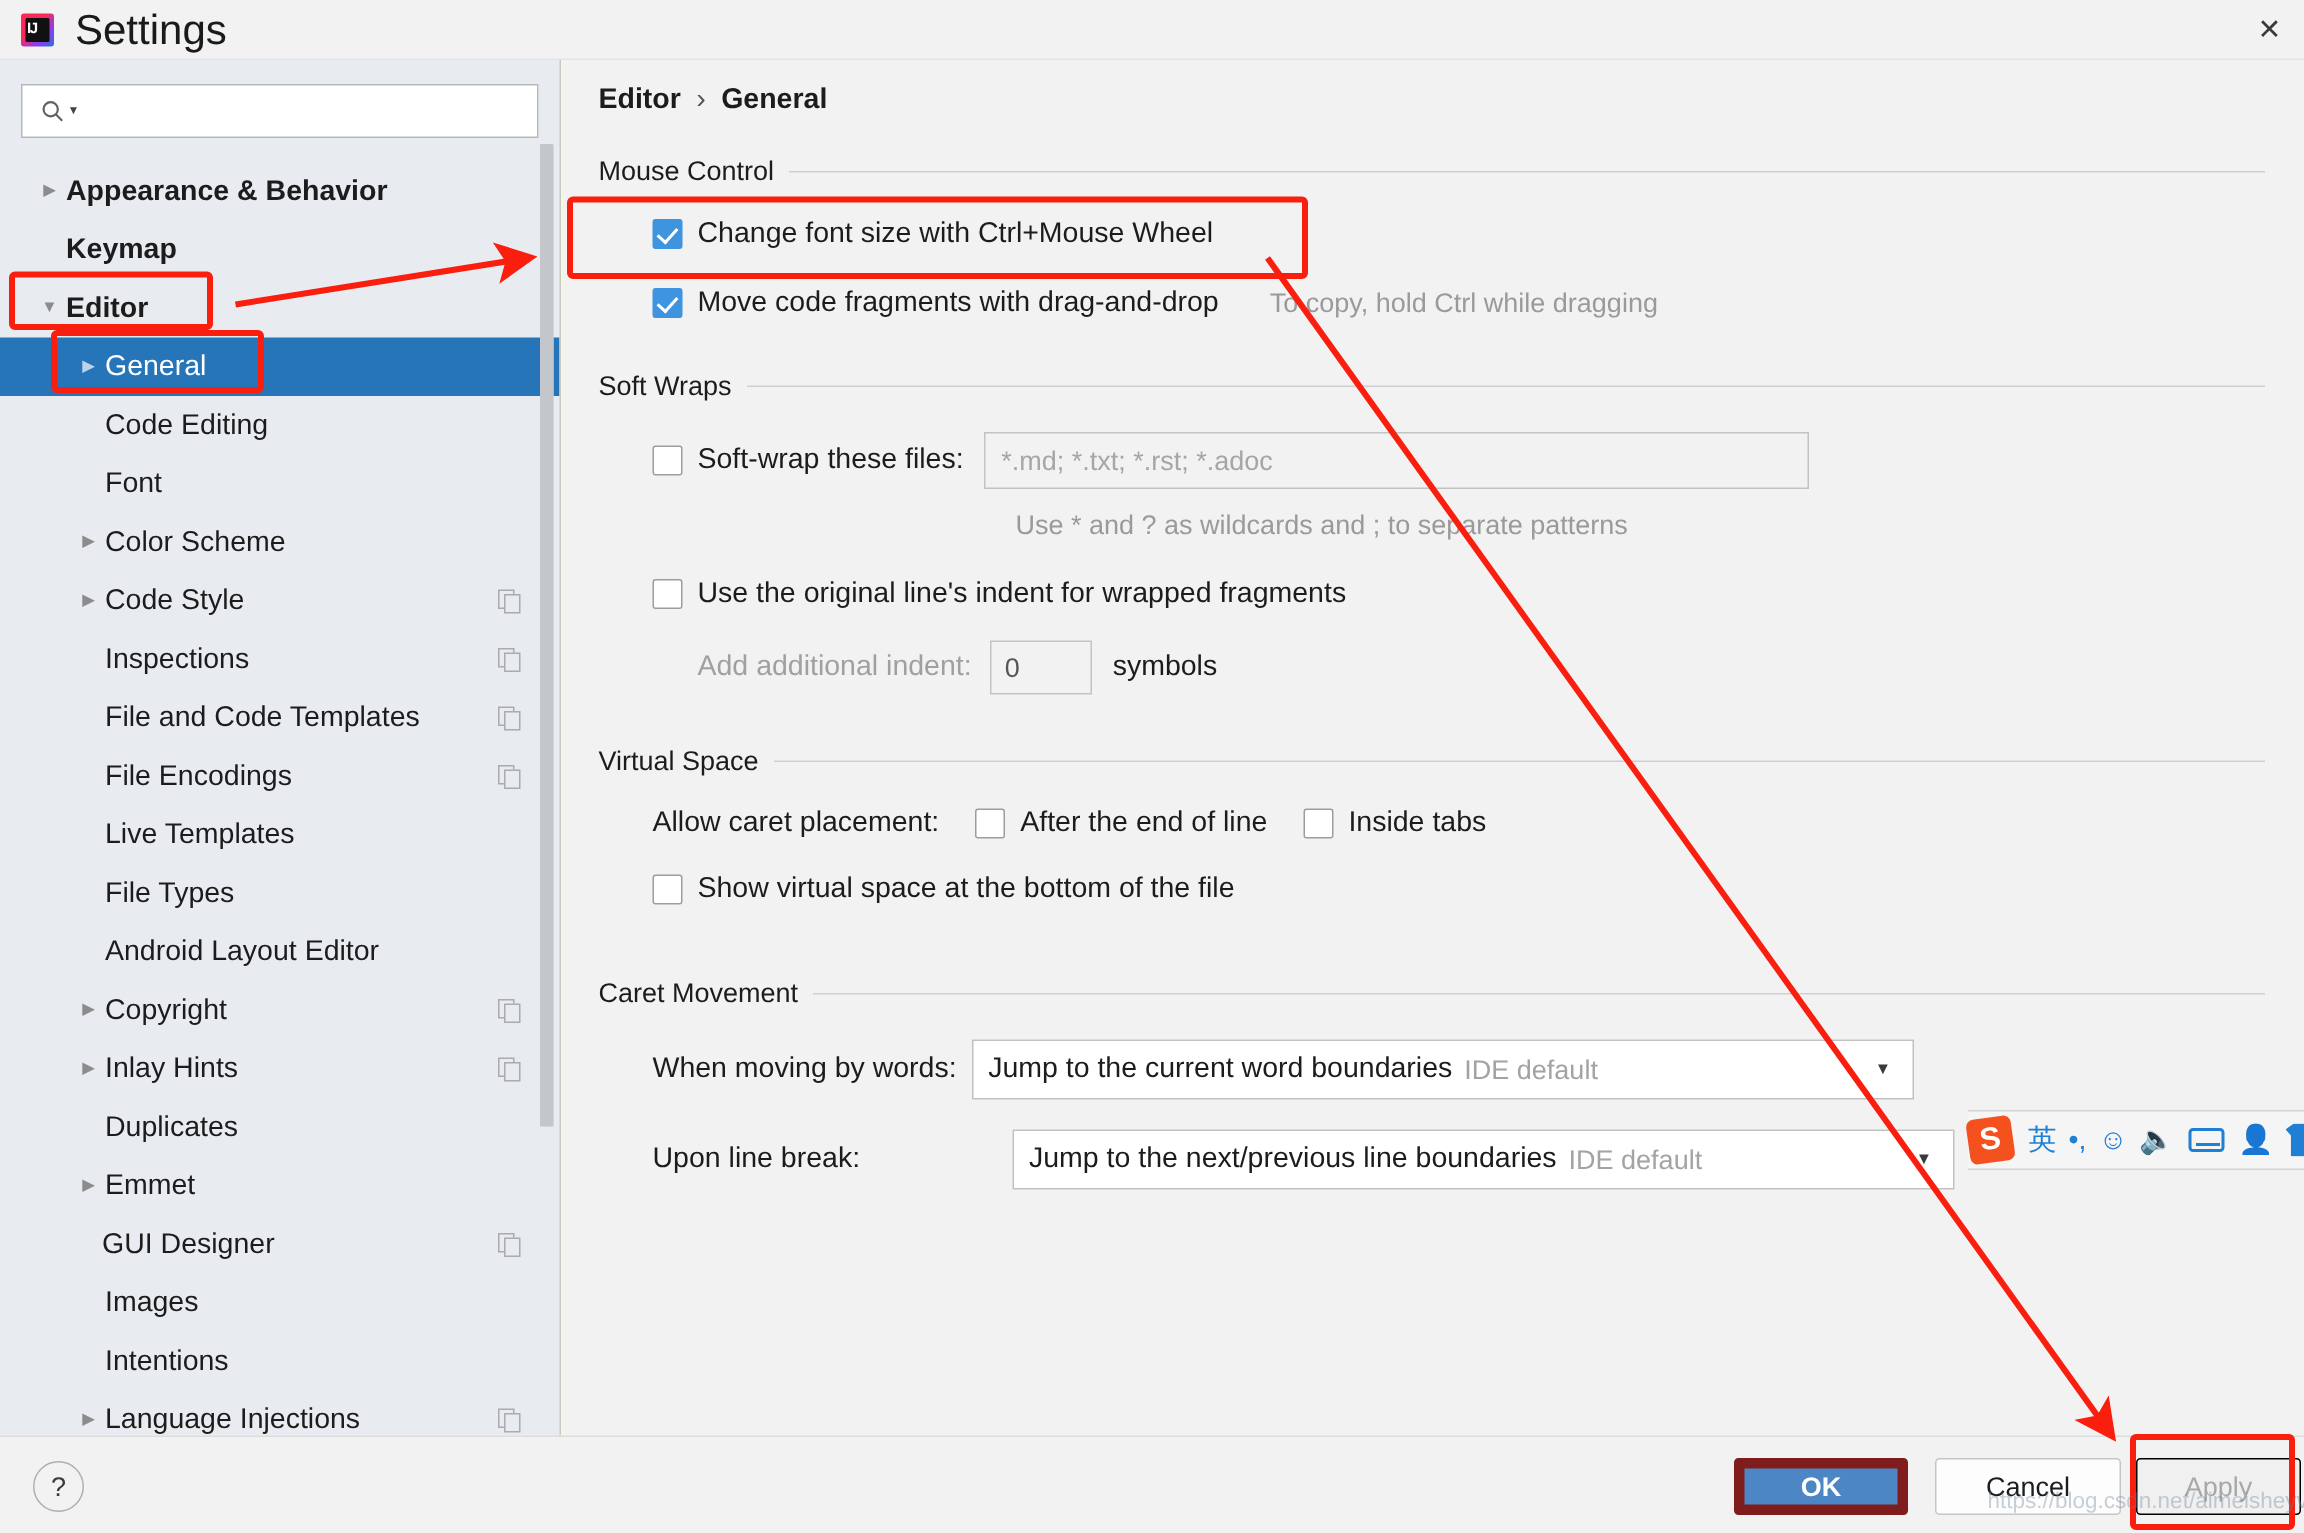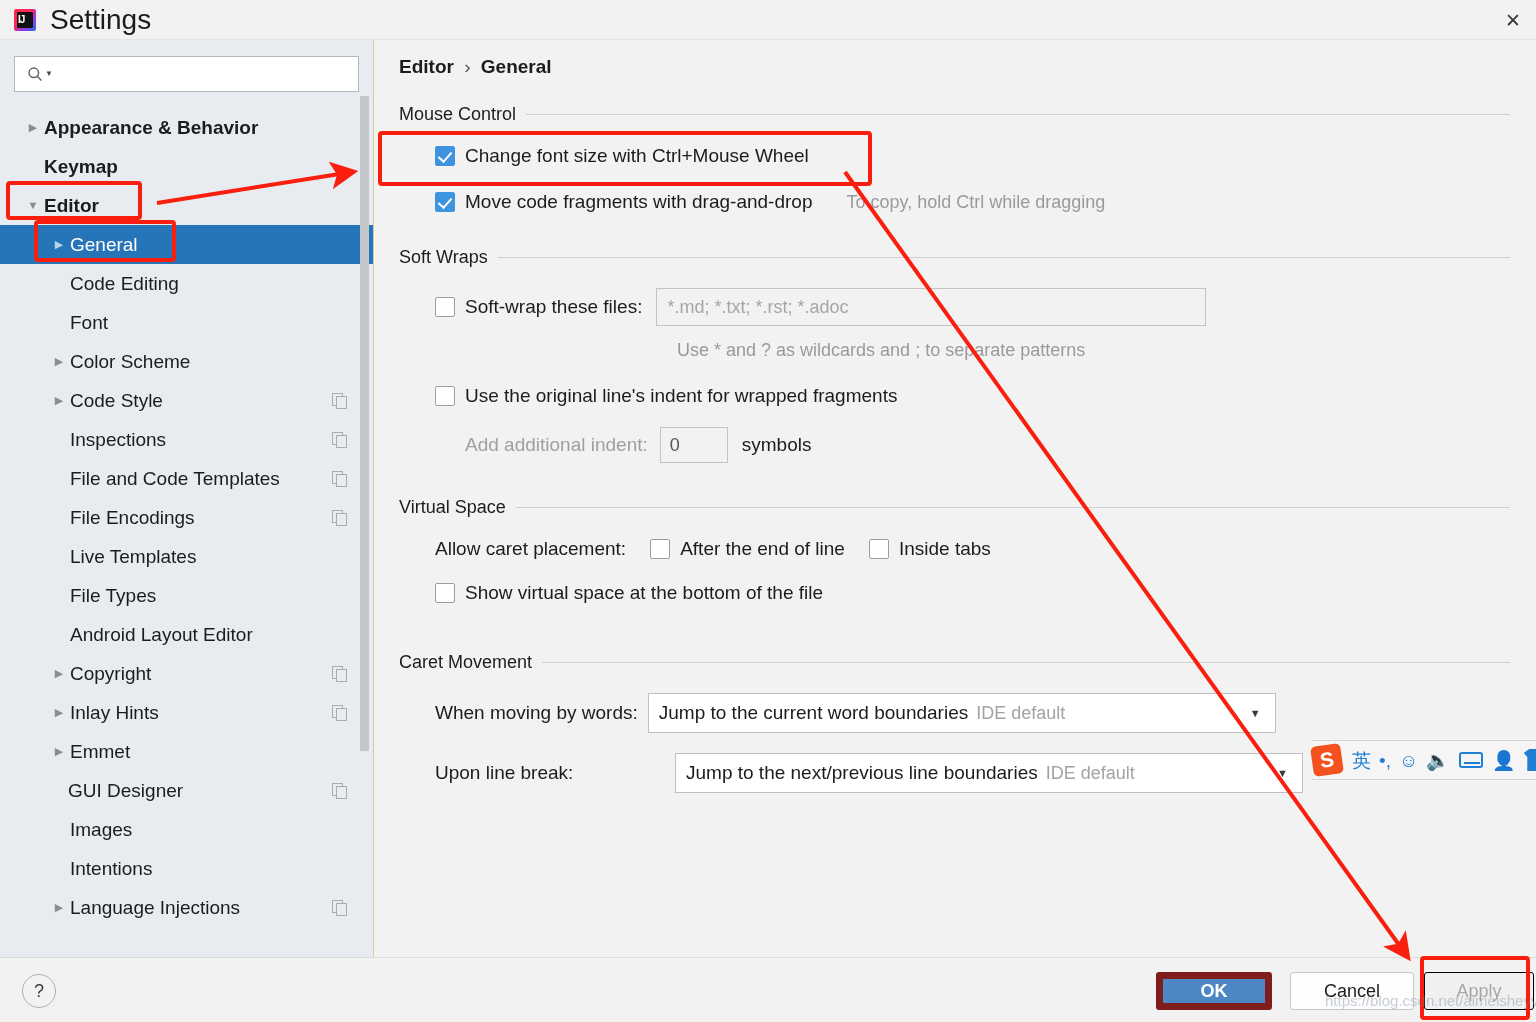--- a/index.html
+++ b/index.html
@@ -358,20 +358,24 @@
         </div>
         <div class="tree-row" style="padding-left: 48px;">
           <span class="twisty">▶</span>
           <span class="tree-label">Copyright</span>
           <span class="copy-badge"></span>
         </div>
         <div class="tree-row" style="padding-left: 48px;">
           <span class="twisty">▶</span>
           <span class="tree-label">Inlay Hints</span>
           <span class="copy-badge"></span>
+        </div>
+        <div class="tree-row" style="padding-left: 48px;">
+          <span class="twisty empty">&nbsp;</span>
+          <span class="tree-label">Duplicates</span>
         </div>
         <div class="tree-row" style="padding-left: 48px;">
           <span class="twisty">▶</span>
           <span class="tree-label">Emmet</span>
         </div>
         <div class="tree-row" style="padding-left: 46px;">
           <span class="twisty empty">&nbsp;</span>
           <span class="tree-label">GUI Designer</span>
           <span class="copy-badge"></span>
         </div>

